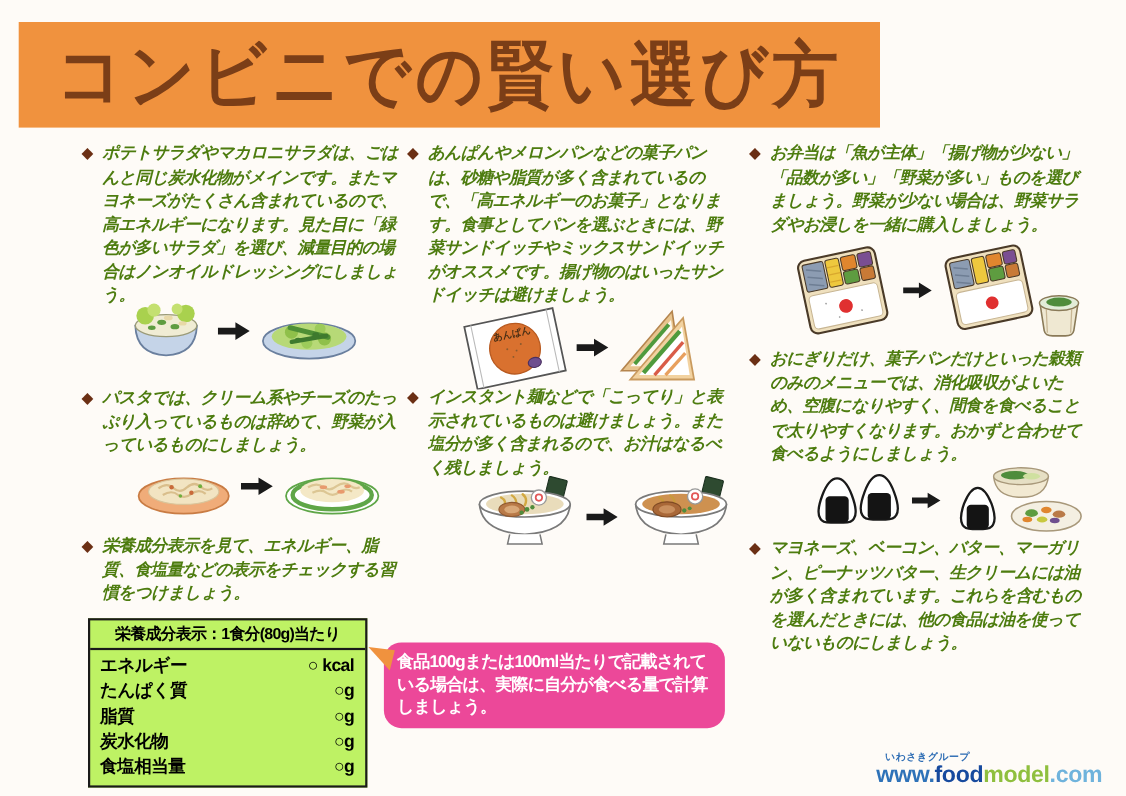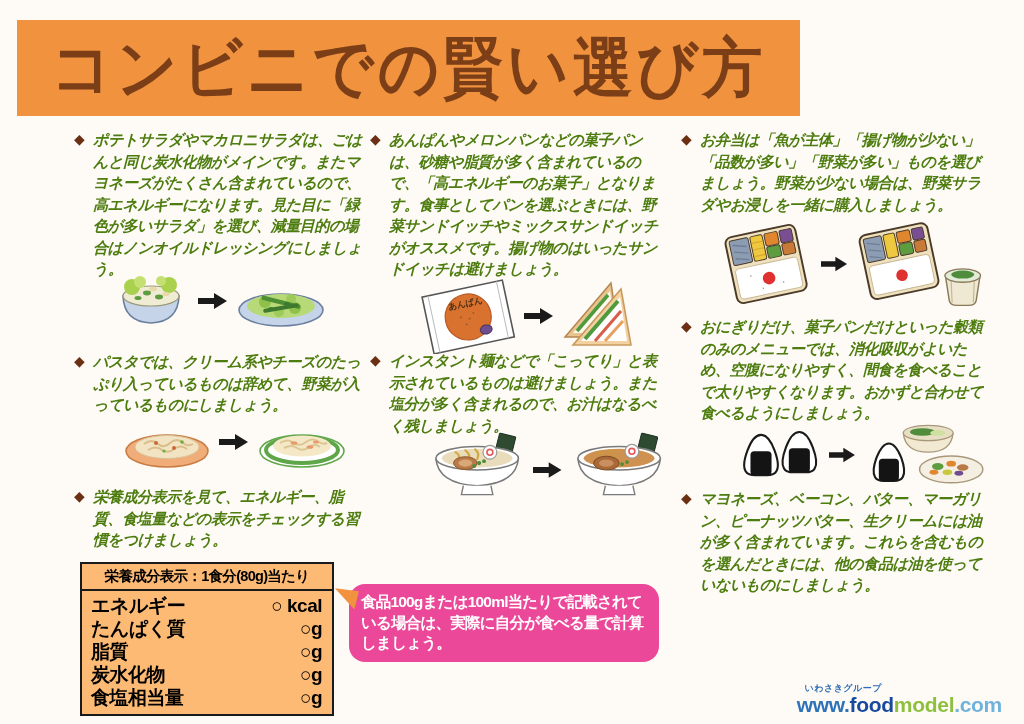--- a/index.html
+++ b/index.html
@@ -10,27 +10,27 @@
           display:flex;align-items:center;justify-content:center;}
   .header h1{margin:0;font-size:60px;font-weight:bold;color:#7B3E17;letter-spacing:4px;
              transform:scaleY(1.08);}
   
   .para{position:absolute;display:grid;grid-template-columns:19px 1fr;}
   .diamond{color:#6B2F14;font-size:14px;line-height:21.5px;}
   .ptext{font-size:15.2px;line-height:21.5px;color:#4d7c0f;font-weight:bold;letter-spacing:-0.6px;font-style:italic;}
   
   .illus{position:absolute;display:flex;align-items:center;justify-content:center;gap:7px;}
   
-  .ntable{position:absolute;left:80px;top:562px;width:250px;background:#fdba74;
+  .ntable{position:absolute;left:80px;top:562px;width:250px;background:#bef264;
           border:2.5px solid #1A1A1A;}
   .nt-head{padding:3px 4px;text-align:center;border-bottom:2.5px solid #1A1A1A;
            font-size:14.5px;font-weight:bold;color:#000;letter-spacing:-0.7px;}
   .nt-body{padding:3px 0 5px;}
   .nt-row{display:flex;justify-content:space-between;padding:1px 10px 1px 9px;
-          font-size:19px;font-weight:bold;color:#000;line-height:21px;letter-spacing:-0.5px;}
+          font-size:16px;font-weight:bold;color:#000;line-height:21px;letter-spacing:-0.5px;}
   
   .bubble{position:absolute;left:349px;top:584px;width:286px;background:#ec4899;color:#FFFFFF;
           border-radius:16px;padding:8px 12px;font-size:15.5px;font-weight:bold;
           line-height:20.5px;letter-spacing:-0.8px;}
   .bubble::before{content:"";position:absolute;left:-16px;top:4px;border-style:solid;
           border-width:3px 24px 16px 0;border-color:transparent #F0923E transparent transparent;
           transform:rotate(14deg);}
   
   .warning{position:absolute;left:678px;top:614px;width:300px;background:#FFFFFF;
            border:3px solid #E8383D;border-radius:10px;padding:4px 9px 6px;color:#E8383D;}

